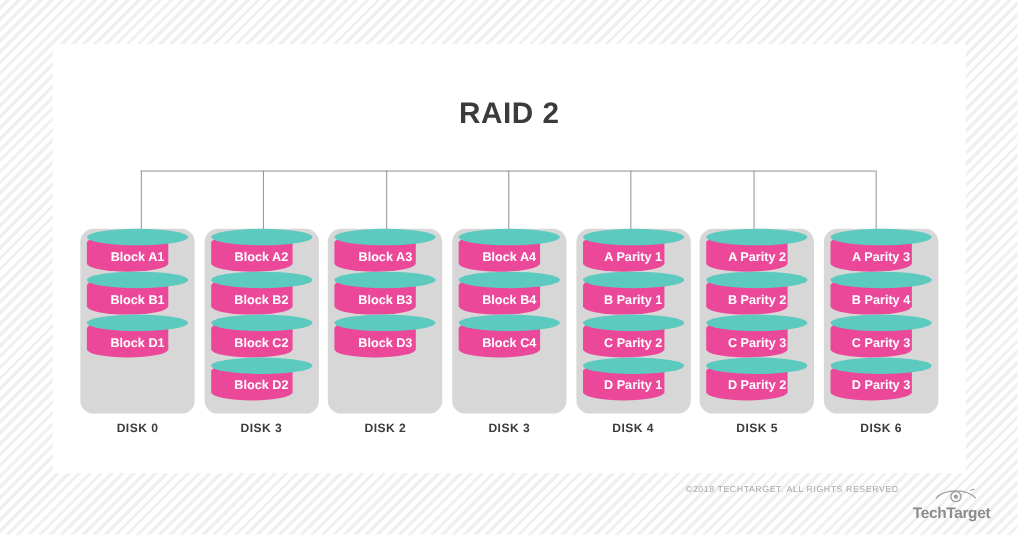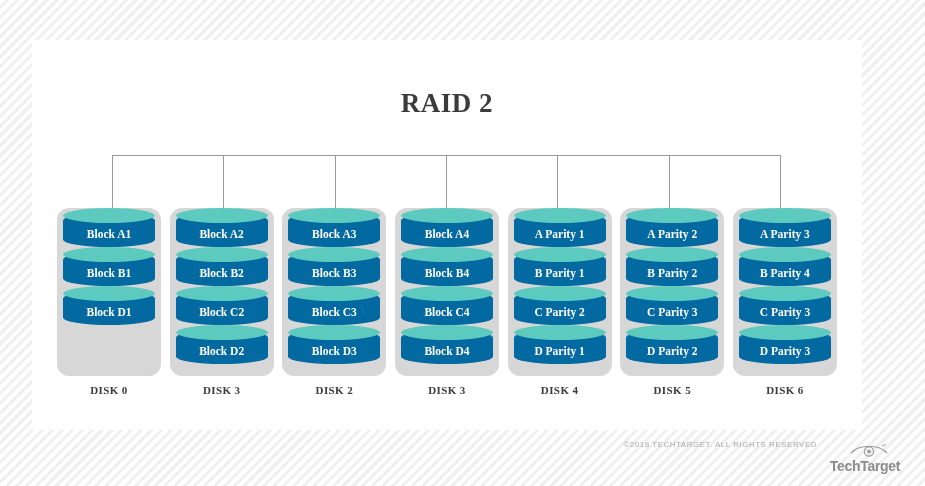--- a/index.html
+++ b/index.html
@@ -25,26 +25,25 @@
         #ffffff 0px,
         #ffffff 4px,
         #f0f0f0 4px,
         #f0f0f0 7px
     );
   }
 
   
   .card {
     position: absolute;
-    left: 32px;
+    left: 48px;
     top: 40px;
     width: 830px;
     height: 390px;
     background: #ffffff;
-    font-family: Liberation Serif, serif;
   }
 
   
   .title {
     position: absolute;
     left: 0;
     top: 48px;
     width: 830px;
     text-align: center;
     font-size: 27px;
@@ -101,24 +100,24 @@
 
   .platters {
     position: absolute;
     left: 6px;
     top: 5px;
     width: 92px;
   }
 
   .platter {
     position: relative;
-    width: 92px;
+    width: 74px;
     height: 34px;
     margin-bottom: 5px;
-    background: #0369a1;
+    background: #ec4899;
     border-radius: 50% / 22%;
   }
   .platter:last-child { margin-bottom: 0; }
 
   
   .platter::before {
     content: "";
     position: absolute;
     left: 0;
     top: -5px;
@@ -260,42 +259,36 @@
         <div class="disk">
           <div class="disk-case"></div>
           <div class="platters">
             <div class="platter">
               <div class="platter-label">Block A3</div>
             </div>
             <div class="platter">
               <div class="platter-label">Block B3</div>
             </div>
             <div class="platter">
-              <div class="platter-label">Block C3</div>
-            </div>
-            <div class="platter">
               <div class="platter-label">Block D3</div>
             </div>
           </div>
           <div class="disk-name">DISK 2</div>
         </div>
         <div class="disk">
           <div class="disk-case"></div>
           <div class="platters">
             <div class="platter">
               <div class="platter-label">Block A4</div>
             </div>
             <div class="platter">
               <div class="platter-label">Block B4</div>
             </div>
             <div class="platter">
               <div class="platter-label">Block C4</div>
-            </div>
-            <div class="platter">
-              <div class="platter-label">Block D4</div>
             </div>
           </div>
           <div class="disk-name">DISK 3</div>
         </div>
         <div class="disk">
           <div class="disk-case"></div>
           <div class="platters">
             <div class="platter">
               <div class="platter-label">A Parity 1</div>
             </div>

